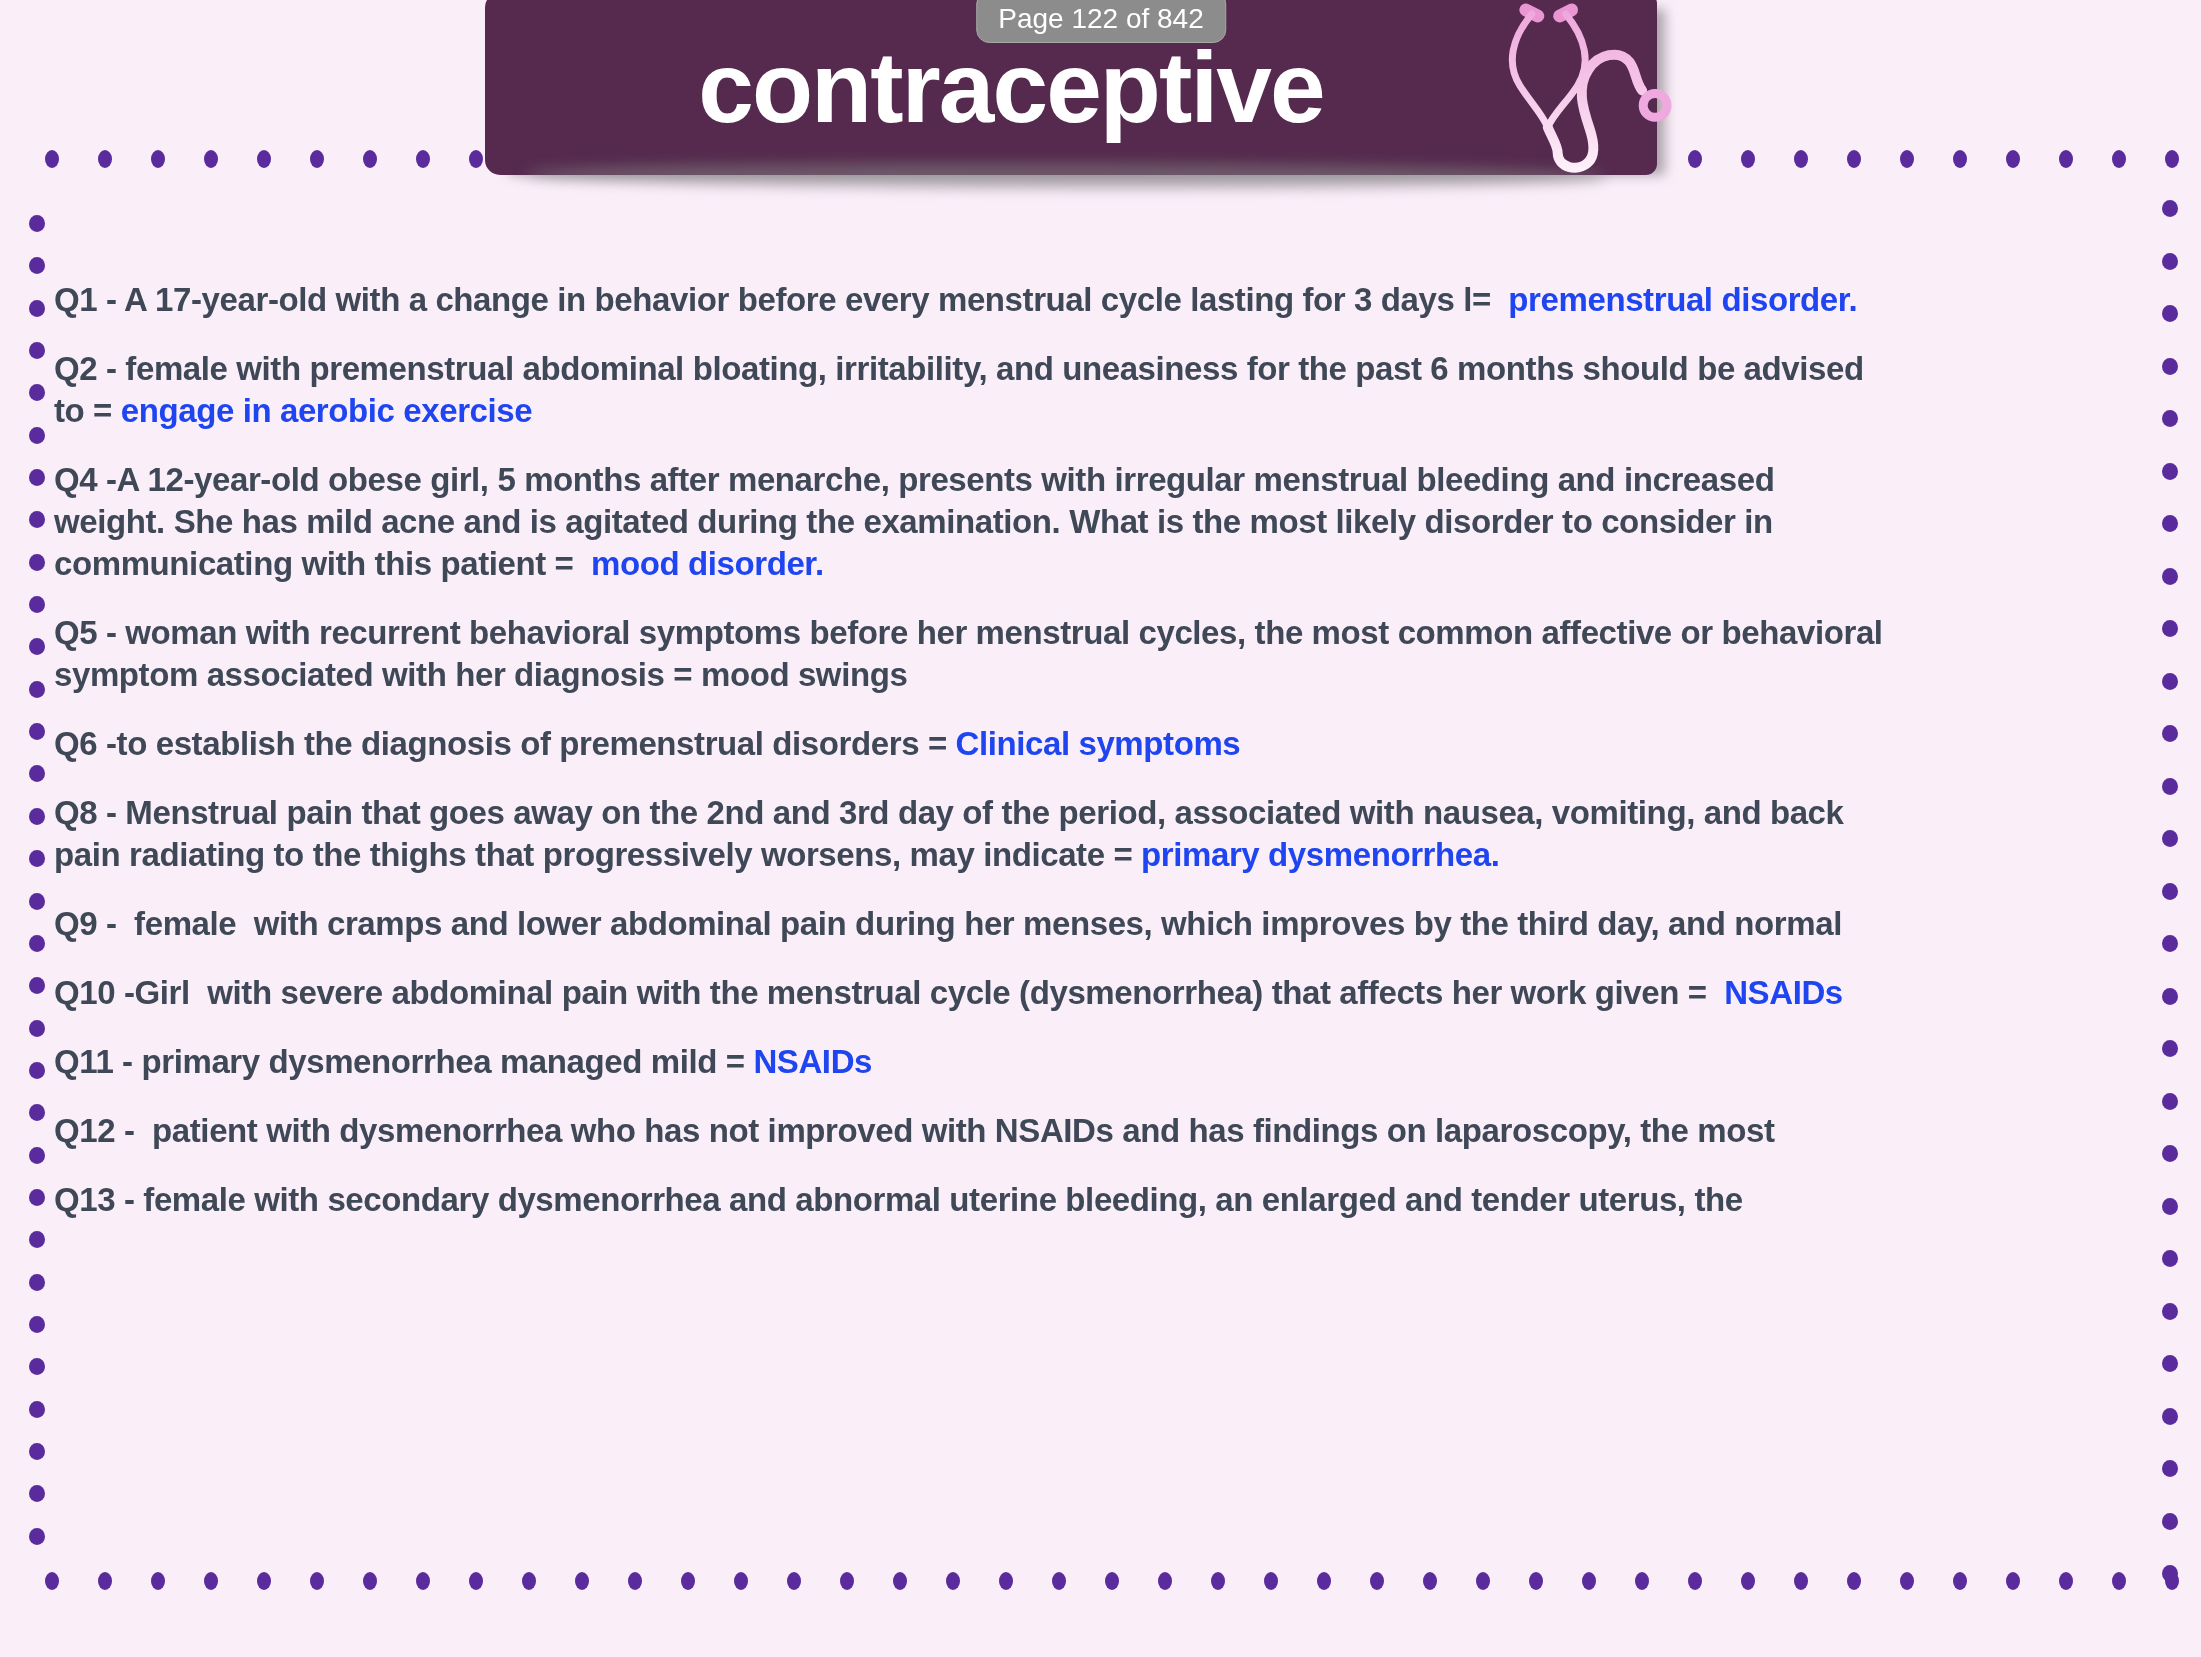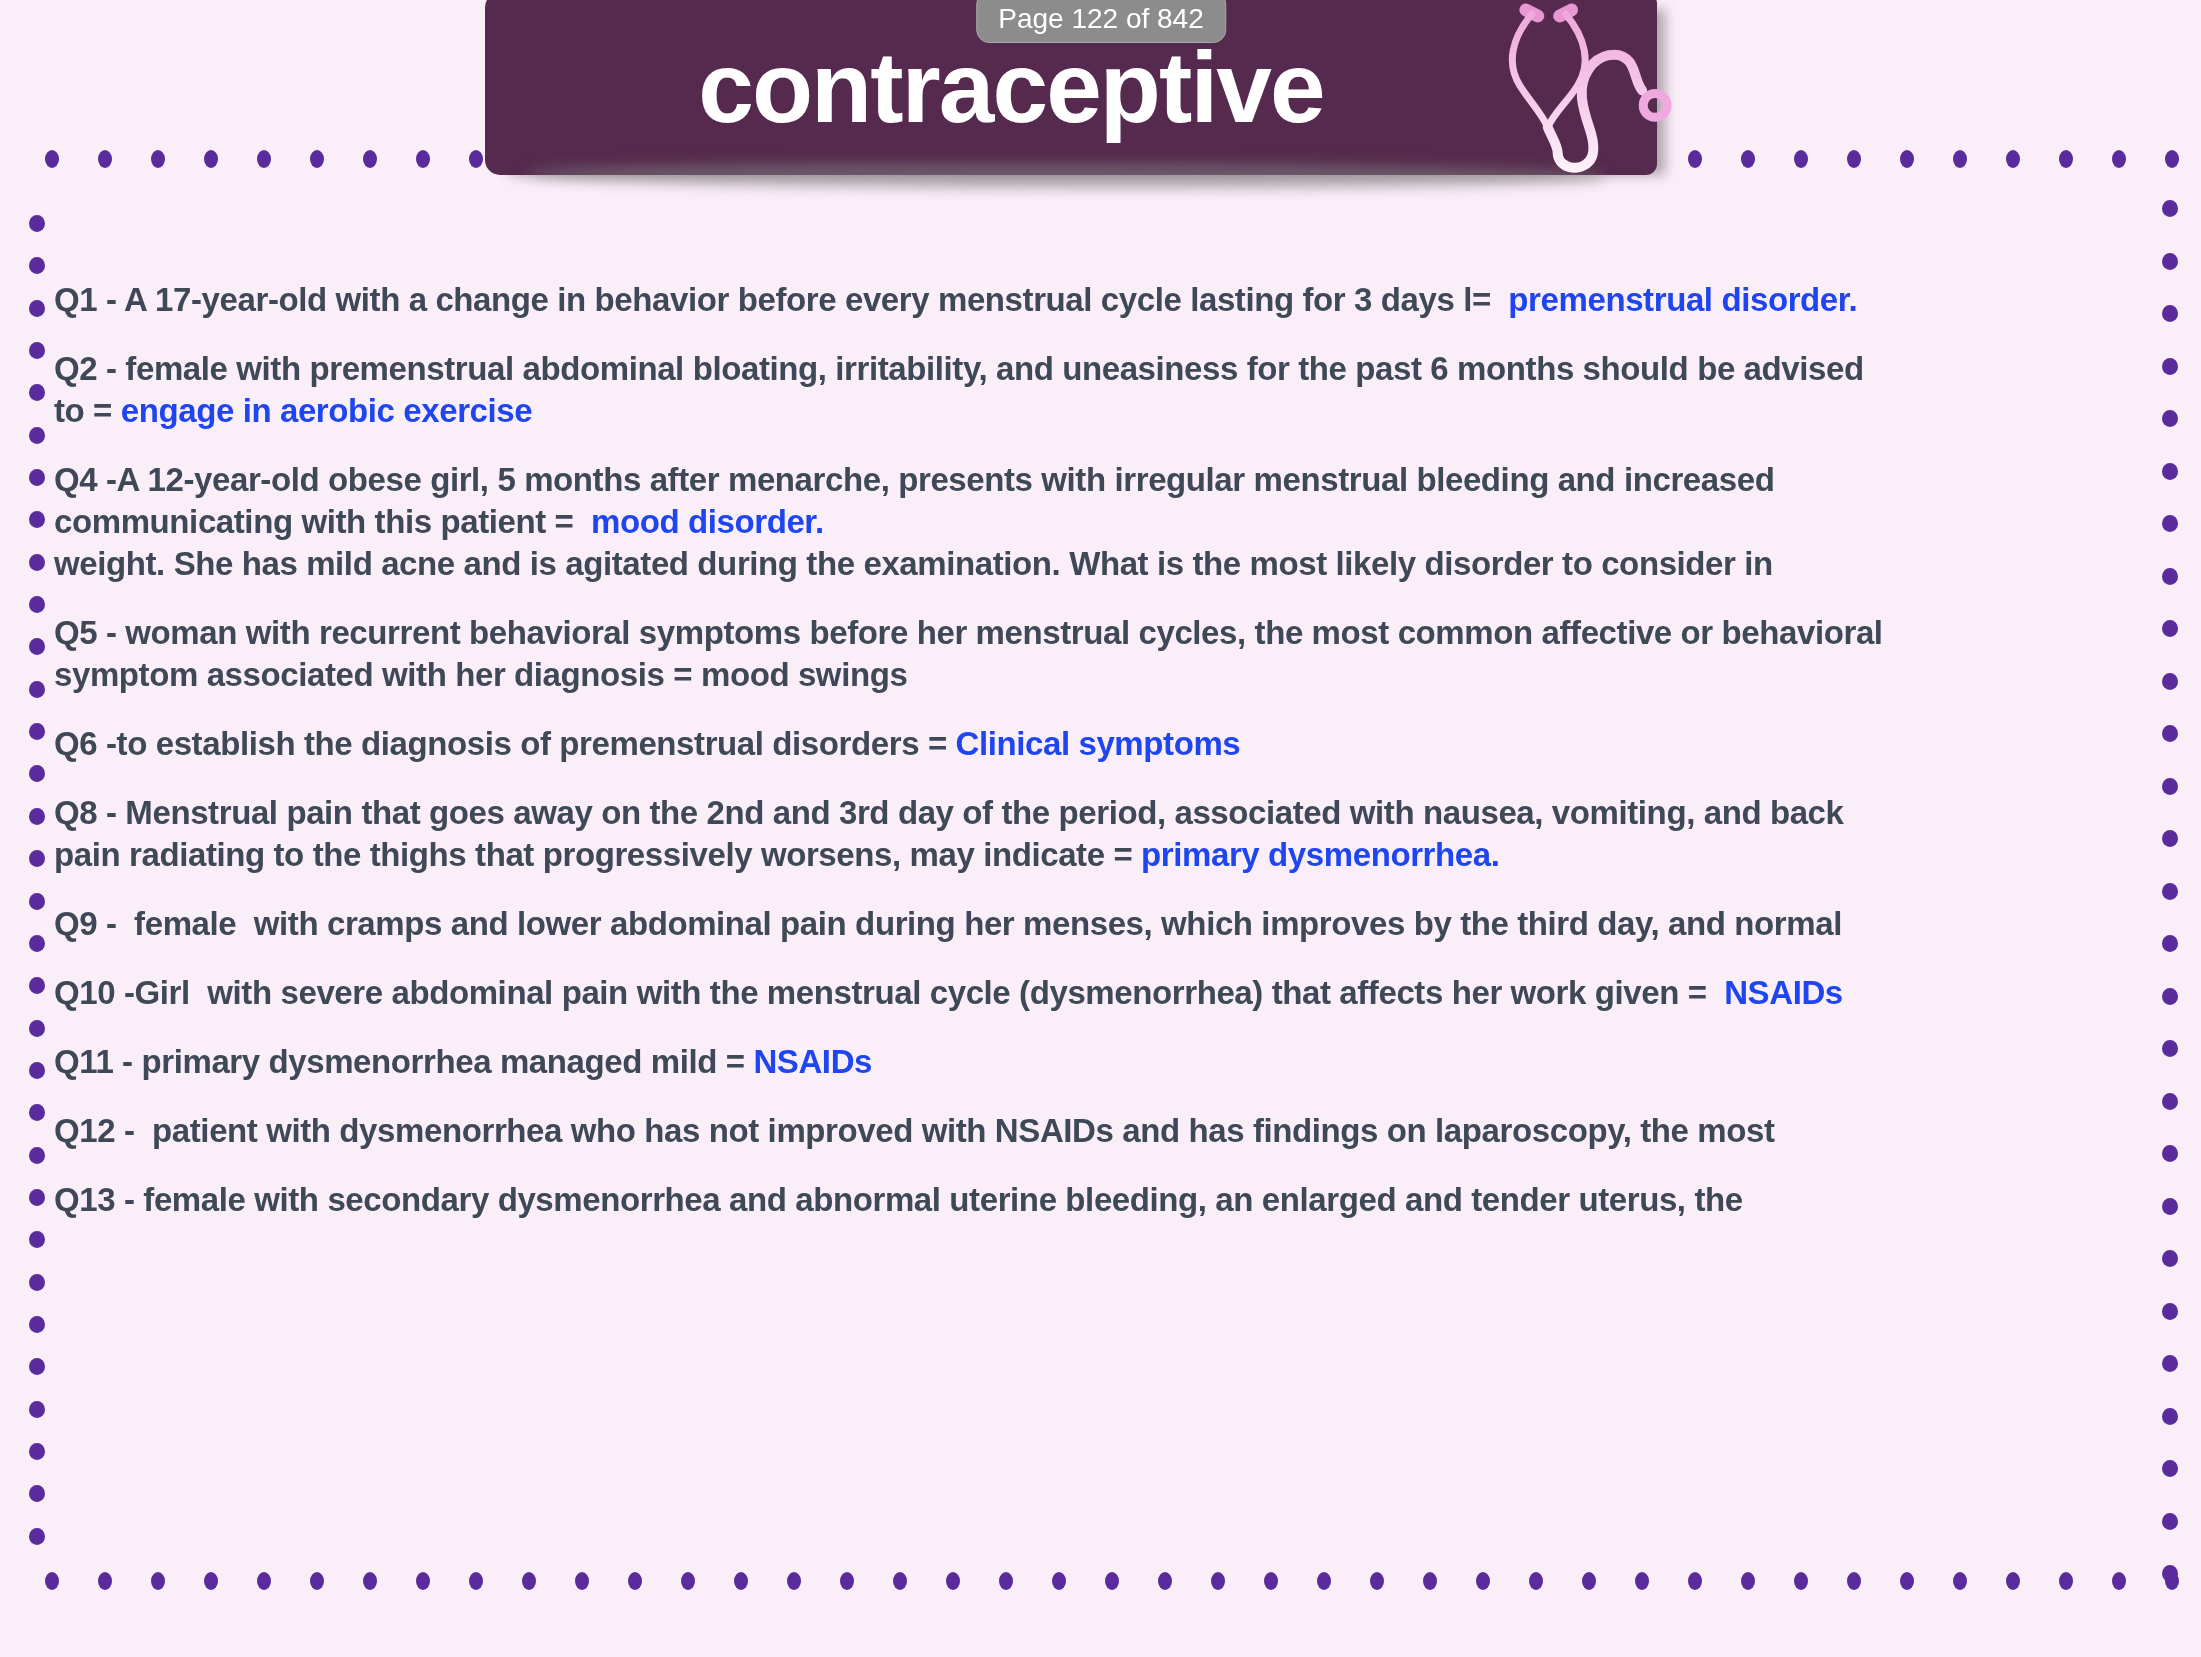--- a/index.html
+++ b/index.html
@@ -262,22 +262,22 @@
   <div class="content" id="questions">
       <div class="question">
         <div class="qline"><span class="qt">Q1 - A 17-year-old with a change in behavior before every menstrual cycle lasting for 3 days l= </span><span class="ans"> premenstrual disorder.</span></div>
       </div>
       <div class="question">
         <div class="qline"><span class="qt">Q2 - female with premenstrual abdominal bloating, irritability, and uneasiness for the past 6 months should be advised</span></div>
         <div class="qline"><span class="qt">to = </span><span class="ans">engage in aerobic exercise</span></div>
       </div>
       <div class="question">
         <div class="qline"><span class="qt">Q4 -A 12-year-old obese girl, 5 months after menarche, presents with irregular menstrual bleeding and increased</span></div>
+        <div class="qline"><span class="qt">weight. She has mild acne and is agitated during the examination. What is the most likely disorder to consider in</span></div>
         <div class="qline"><span class="qt">communicating with this patient = </span><span class="ans"> mood disorder.</span></div>
-        <div class="qline"><span class="qt">weight. She has mild acne and is agitated during the examination. What is the most likely disorder to consider in</span></div>
       </div>
       <div class="question">
         <div class="qline"><span class="qt">Q5 - woman with recurrent behavioral symptoms before her menstrual cycles, the most common affective or behavioral</span></div>
         <div class="qline"><span class="qt">symptom associated with her diagnosis = mood swings</span></div>
       </div>
       <div class="question">
         <div class="qline"><span class="qt">Q6 -to establish the diagnosis of premenstrual disorders = </span><span class="ans">Clinical symptoms</span></div>
       </div>
       <div class="question">
         <div class="qline"><span class="qt">Q8 - Menstrual pain that goes away on the 2nd and 3rd day of the period, associated with nausea, vomiting, and back</span></div>

